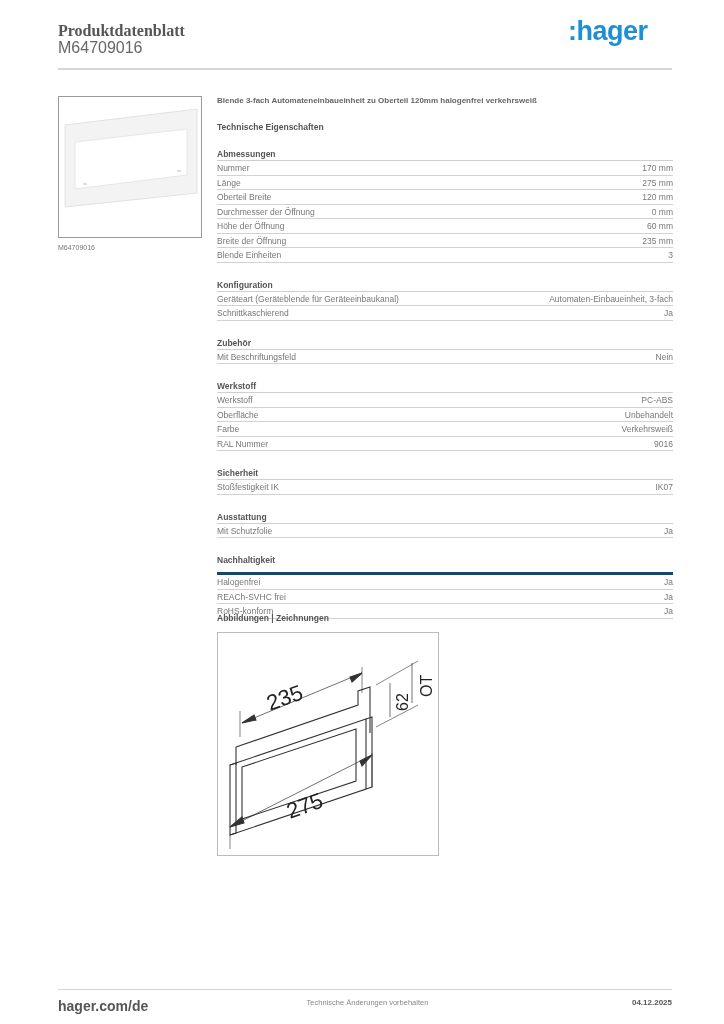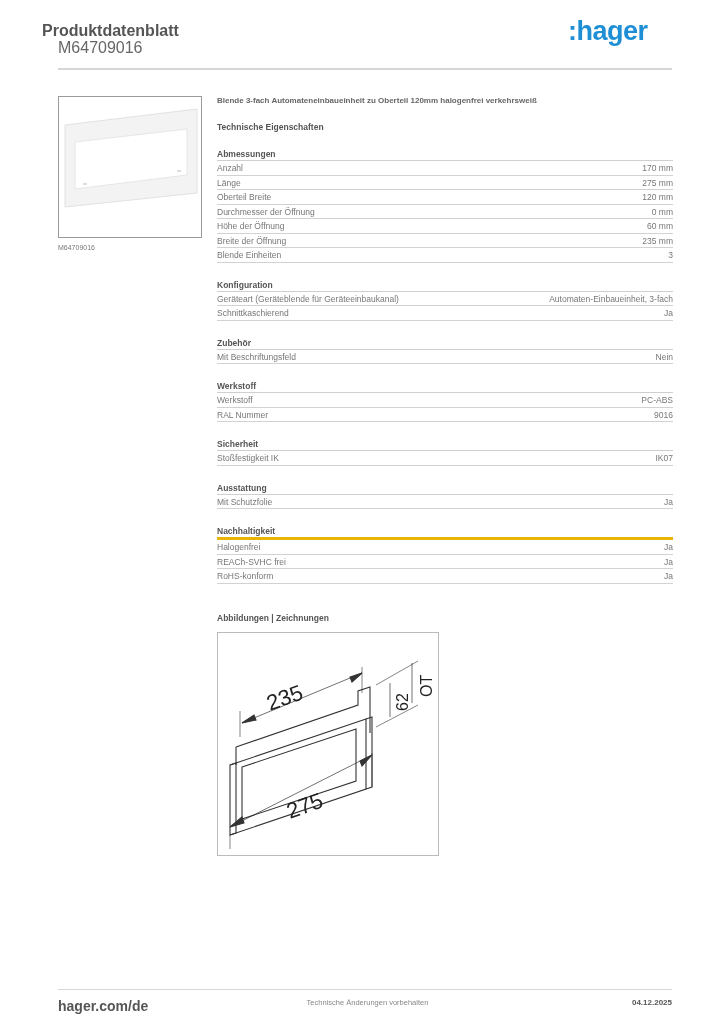--- a/index.html
+++ b/index.html
@@ -1,33 +1,33 @@
 <!DOCTYPE html>
 <html><head>
   <meta charset="utf-8">
   <style>
     html, body { margin: 0; padding: 0; background: #ffffff; }
     body { width: 724px; height: 1024px; position: relative; font-family: "Liberation Sans", sans-serif; color: #555; overflow: hidden; }
-    .header-title { position: absolute; left: 42px; top: 22px; font-size: 16px; font-weight: bold; color: #555; }
+    .header-title { position: absolute; left: 58px; top: 22px; font-size: 16px; font-weight: bold; color: #555; font-family: Liberation Serif, serif; }
     .header-sub { position: absolute; left: 58px; top: 39px; font-size: 16px; color: #666; }
     .logo { position: absolute; left: 568px; top: 16px; font-size: 27px; font-weight: bold; color: #1e8fd5; letter-spacing: -0.5px; }
     .header-rule { position: absolute; left: 58px; top: 68px; width: 614px; height: 2px; background: #d6d6d6; }
 
     .thumb { position: absolute; left: 58px; top: 96px; width: 144px; height: 142px; border: 1px solid #9a9a9a; box-sizing: border-box; background: #fff; }
     .thumb-caption { position: absolute; left: 58px; top: 244px; font-size: 7px; color: #777; }
 
     .content { position: absolute; left: 217px; top: 96px; width: 456px; }
     .product-desc { font-size: 8px; font-weight: bold; color: #666; height: 14px; line-height: 10px; }
     .section-heading { font-size: 8.5px; font-weight: bold; color: #555; margin-top: 12px; }
     .group-title { font-size: 8.5px; font-weight: bold; color: #555; line-height: 12px; border-bottom: 1.5px solid #cfcfcf; padding-top: 0; }
     .group { margin-top: 16px; }
     .group:first-of-type { margin-top: 14px; }
     .row { display: flex; justify-content: space-between; font-size: 8.5px; color: #777; height: 14.5px; line-height: 14px; border-bottom: 1.5px solid #d2d2d2; box-sizing: border-box; }
     .row .val { text-align: right; }
-    .group.nh .group-title { border-bottom: 3px solid #eab308; }
+    .group.nh .group-title { border-bottom: 3px solid #0c4a6e; padding-bottom: 6px; }
 
     .fig-heading { position: absolute; left: 217px; top: 613px; font-size: 8.5px; font-weight: bold; color: #555; }
     .drawing { position: absolute; left: 217px; top: 632px; width: 222px; height: 224px; border: 1px solid #bbb; box-sizing: border-box; background: #fff; }
 
     .footer-rule { position: absolute; left: 58px; top: 989px; width: 614px; height: 1px; background: #d6d6d6; }
     .footer-left { position: absolute; left: 58px; top: 998px; font-size: 14px; font-weight: bold; color: #555; }
     .footer-center { position: absolute; left: 0; width: 724px; text-align: center; top: 998px; font-size: 7.5px; color: #888; padding-left: 11px; box-sizing: border-box; }
     .footer-right { position: absolute; right: 52px; top: 998px; font-size: 8px; font-weight: bold; color: #555; }
   </style>
 </head>
@@ -48,21 +48,21 @@
 </div>
 <div class="thumb-caption">M64709016</div>
 
 <div class="content">
   <div class="product-desc">Blende 3-fach Automateneinbaueinheit zu Oberteil 120mm halogenfrei verkehrsweiß</div>
   <div class="section-heading">Technische Eigenschaften</div>
 
   <div class="group">
     <div class="group-title">Abmessungen</div>
     <div class="row">
-        <span>Anzahl</span>
+        <span>Nummer</span>
         <span class="val">170 mm</span>
       </div>
     <div class="row">
         <span>Länge</span>
         <span class="val">275 mm</span>
       </div>
     <div class="row">
         <span>Oberteil Breite</span>
         <span class="val">120 mm</span>
       </div>
@@ -102,20 +102,28 @@
         <span>Mit Beschriftungsfeld</span>
         <span class="val">Nein</span>
       </div>
   </div>
 
   <div class="group">
     <div class="group-title">Werkstoff</div>
     <div class="row">
         <span>Werkstoff</span>
         <span class="val">PC-ABS</span>
+      </div>
+    <div class="row">
+        <span>Oberfläche</span>
+        <span class="val">Unbehandelt</span>
+      </div>
+    <div class="row">
+        <span>Farbe</span>
+        <span class="val">Verkehrsweiß</span>
       </div>
     <div class="row">
         <span>RAL Nummer</span>
         <span class="val">9016</span>
       </div>
   </div>
 
   <div class="group">
     <div class="group-title">Sicherheit</div>
     <div class="row">

